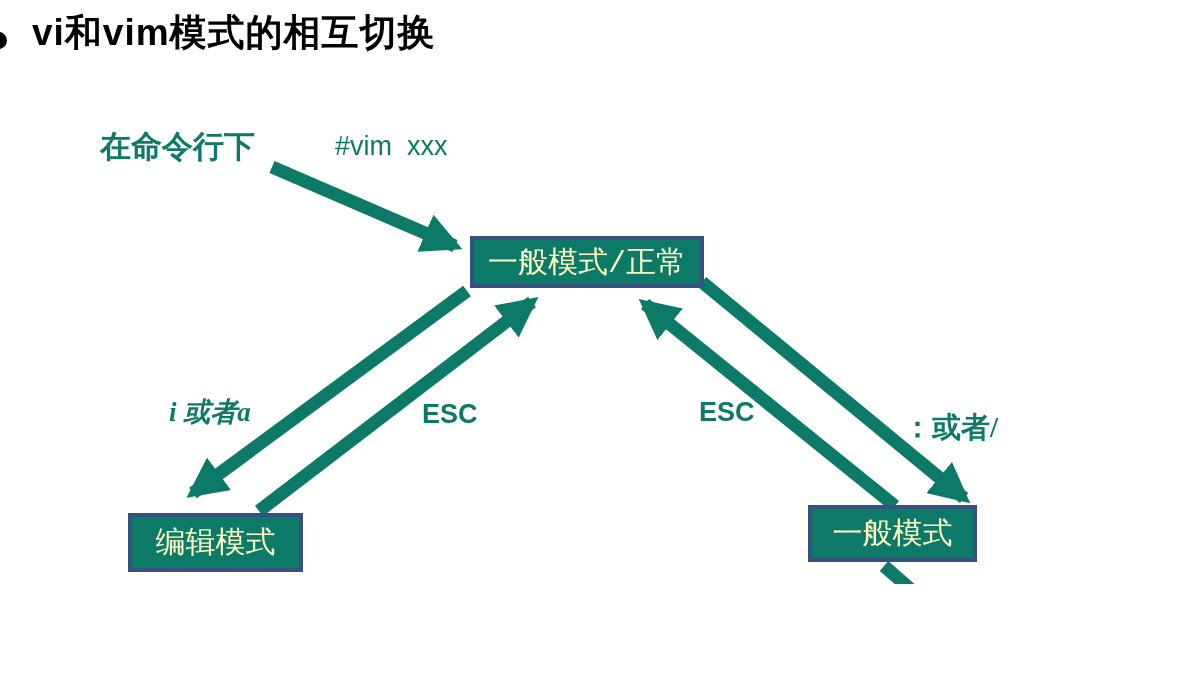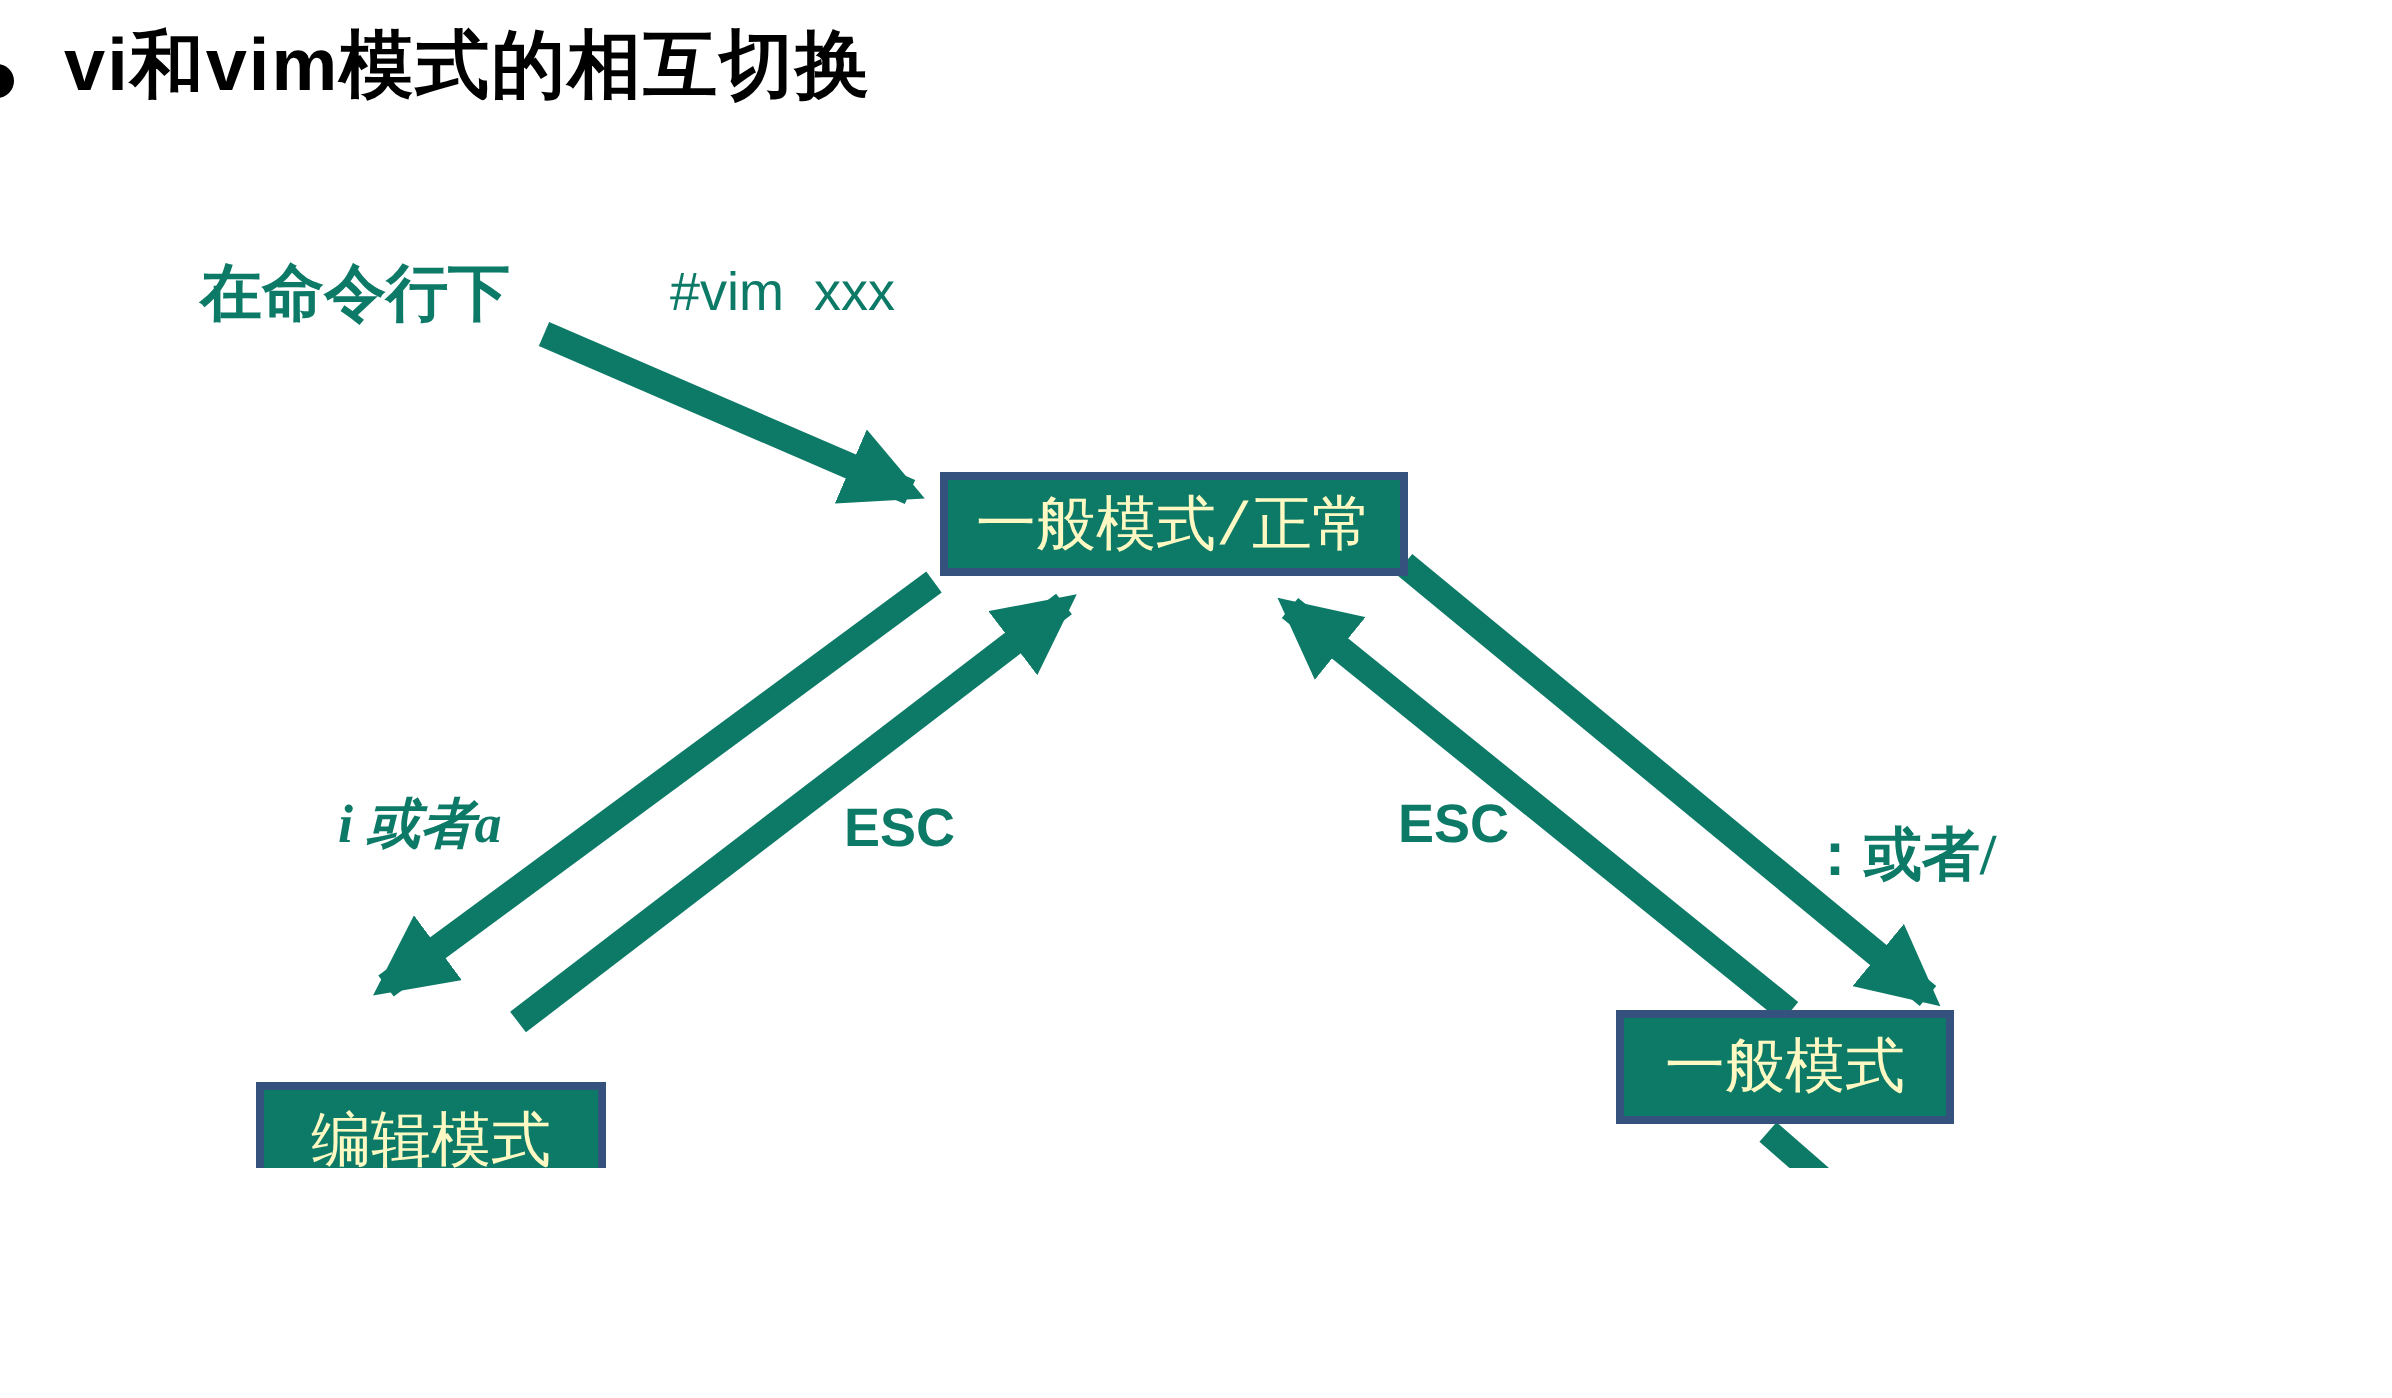--- a/index.html
+++ b/index.html
@@ -55,21 +55,21 @@
     border:4px solid var(--navy);
     color:#fef9c3;
     display:flex;align-items:center;justify-content:center;
     font-family:Liberation Mono, monospace;
     font-size:30px;
     white-space:pre;
     z-index:4;
     text-align:center;
   }
   .node-normal{left:470px;top:236px;width:234px;height:52px;}
-  .node-edit{left:128px;top:513px;width:175px;height:59px;margin-top:28px;}
+  .node-edit{left:128px;top:513px;width:175px;height:59px;}
   .node-command{left:808px;top:505px;width:169px;height:57px;}
   .arrows{
     position:absolute;left:0;top:0;width:1196px;height:699px;
     z-index:1;
   }
   .arrow{
     stroke:var(--teal);
     stroke-width:13;
     fill:none;
   }

